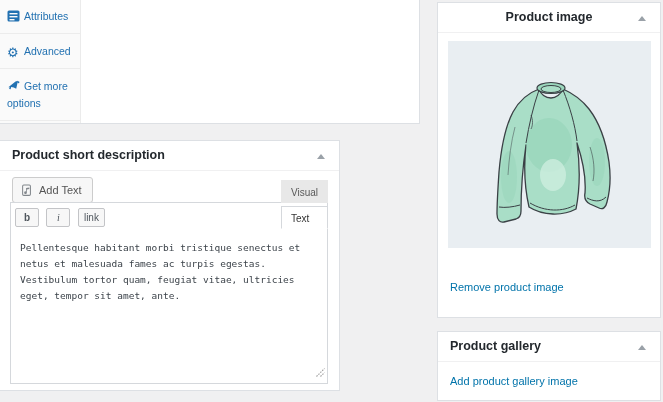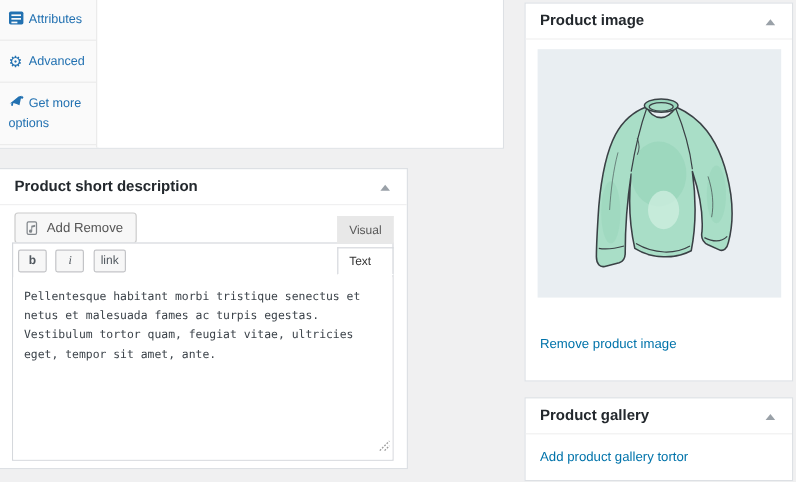--- a/index.html
+++ b/index.html
@@ -127,21 +127,21 @@
     border:0; outline:none; resize:none;
     padding:9px 9px;
     font-family:"DejaVu Sans Mono", monospace;
     font-size:9.5px;
     line-height:16px;
     color:#3c434a;
     background:#fff;
   }
   .resize-handle { position:absolute; right:2px; bottom:2px; cursor:nwse-resize; }
   
-  #product-image-box { left:437px; top:2px; width:224px; height:316px; }
+  #product-image-box { left:437px; top:2px; width:224px; height:316px;text-align:center; }
   .thumb {
     position:absolute; left:10px; top:38px;
     width:203px; height:207px;
     background:#e9eef2;
     cursor:pointer;
   }
   .thumb svg { display:block; margin:26px auto 0; }
   .img-caption {
     position:absolute; left:12px; top:253px;
     font-style:italic;
@@ -192,21 +192,21 @@
       </span>
   </div>
 
   <button class="media-btn">
     <span style="display:inline-flex;">
         <svg width="13" height="13" viewBox="0 0 20 20">
           <rect x="2.5" y="1.5" width="12" height="16" rx="1.8" fill="none" stroke="#82878c" stroke-width="1.6"></rect>
           <path d="M12.8 5.2 L7.8 6.3 v5.1 a2.1 2.1 0 1 0 1.2 1.9 V8.6 l3.8 -0.9 z" fill="#82878c"></path>
         </svg>
       </span>
-    <span>Add Remove</span>
+    <span>Add Text</span>
   </button>
 
   <div class="editor-tabs">
     <div class="wp-tab inactive">Visual</div>
     <div class="wp-tab active">Text</div>
   </div>
 
   <div class="editor-wrap">
     <div class="qt-toolbar">
       <span class="qt-btn qt-b">b</span>
@@ -259,14 +259,14 @@
   <a class="panel-link" id="remove-img-link">Remove product image</a>
 </div>
 
 <div class="postbox" id="product-gallery-box">
   <div class="hndle">
     <span>Product gallery</span>
     <span class="toggle">
         <i class="arrow-up"></i>
       </span>
   </div>
-  <a class="panel-link" id="add-gallery-link">Add product gallery tortor</a>
+  <a class="panel-link" id="add-gallery-link">Add product gallery image</a>
 </div>
 
 </body></html>

